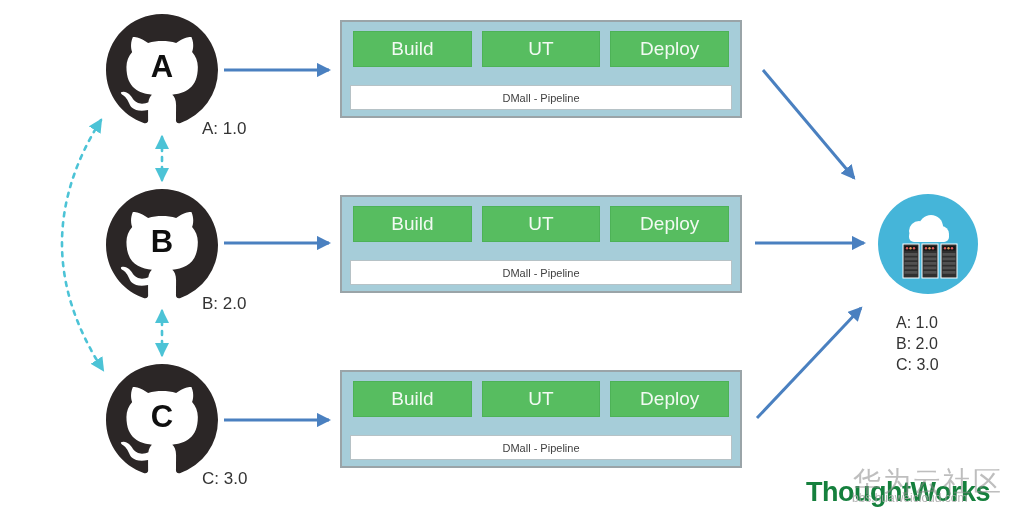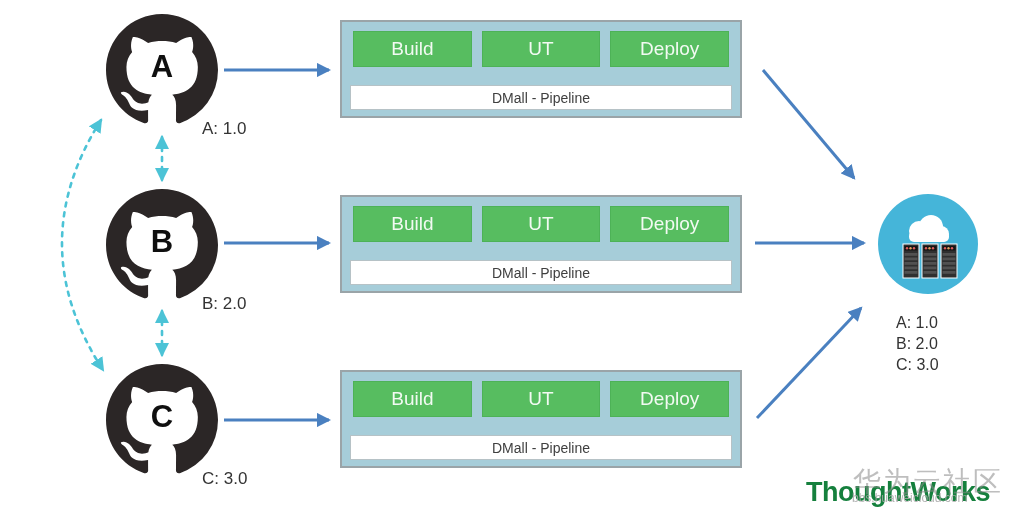--- a/index.html
+++ b/index.html
@@ -29,21 +29,21 @@
   .stages { display:flex; gap:10px; margin:9px 11px 0 11px; }
   .stage-btn {
     flex:1; height:36px; background:#57bd60; border:1px solid #4db257;
     box-sizing:border-box; color:#f2faf2; font-size:19px;
     display:flex; align-items:center; justify-content:center;
   }
   .pipeline-label {
     position:absolute; left:8px; right:8px; bottom:6px; height:25px;
     background:#ffffff; border:1px solid #b6c2c6; box-sizing:border-box;
     display:flex; align-items:center; justify-content:center;
-    font-size:14px; color:#3f3f3f;
+    font-size:11px; color:#3f3f3f;
   }
 
   
   .server { position:absolute; left:878px; top:194px; width:100px; height:100px; }
   .server svg { display:block; }
   .server-versions {
     position:absolute; left:896px; top:312px;
     font-size:16px; line-height:21px; color:#333333;
   }
 

